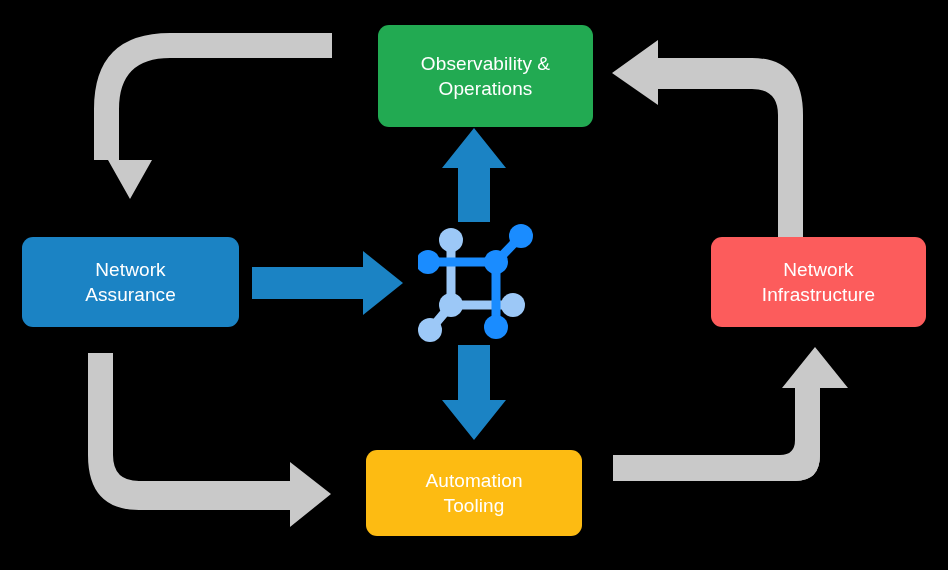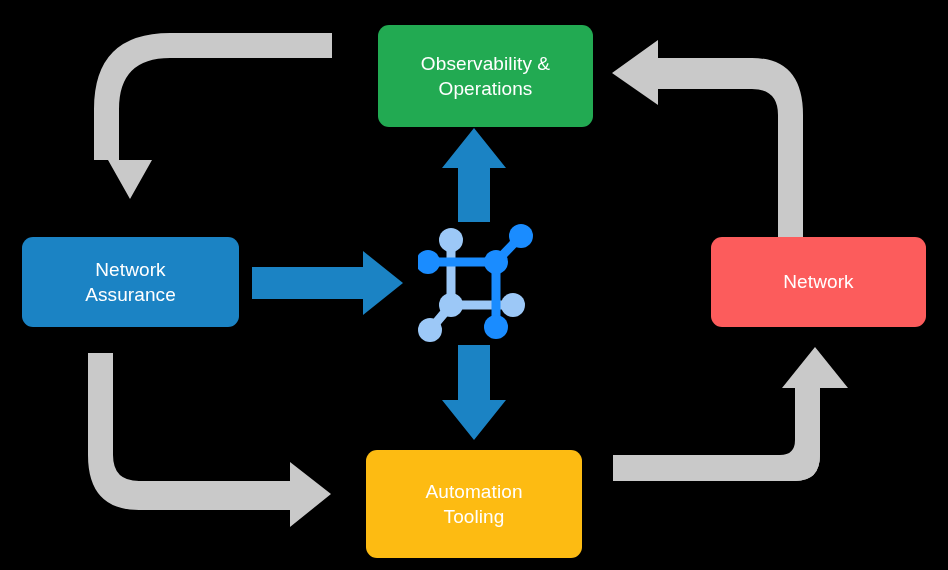--- a/index.html
+++ b/index.html
@@ -37,21 +37,21 @@
   }
   #box-network-operations {
     left: 22px; top: 237px; width: 217px; height: 90px;
     background: #1B83C4;
   }
   #box-network-infrastructure {
     left: 711px; top: 237px; width: 215px; height: 90px;
     background: #FC5C5C;
   }
   #box-automation-tooling {
-    left: 366px; top: 450px; width: 216px; height: 108px;
+    left: 366px; top: 450px; width: 216px; height: 86px;
     background: #FDBB12;
   }
   .svg-layer {
     position: absolute;
     left: 0; top: 0;
     width: 948px;
     height: 570px;
   }
   .center-icon {
     position: absolute;
@@ -166,20 +166,21 @@
   <div class="node-box" id="box-network-operations">
     <span>
       <span>Network</span><br>
       <span>Assurance</span>
     </span>
   </div>
 
   <div class="node-box" id="box-network-infrastructure">
     <span>
       <span>Network</span><br>
+      <span>Infrastructure</span>
     </span>
   </div>
 
   <div class="node-box" id="box-automation-tooling">
     <span>
       <span>Automation</span><br>
       <span>Tooling</span>
     </span>
   </div>
 

